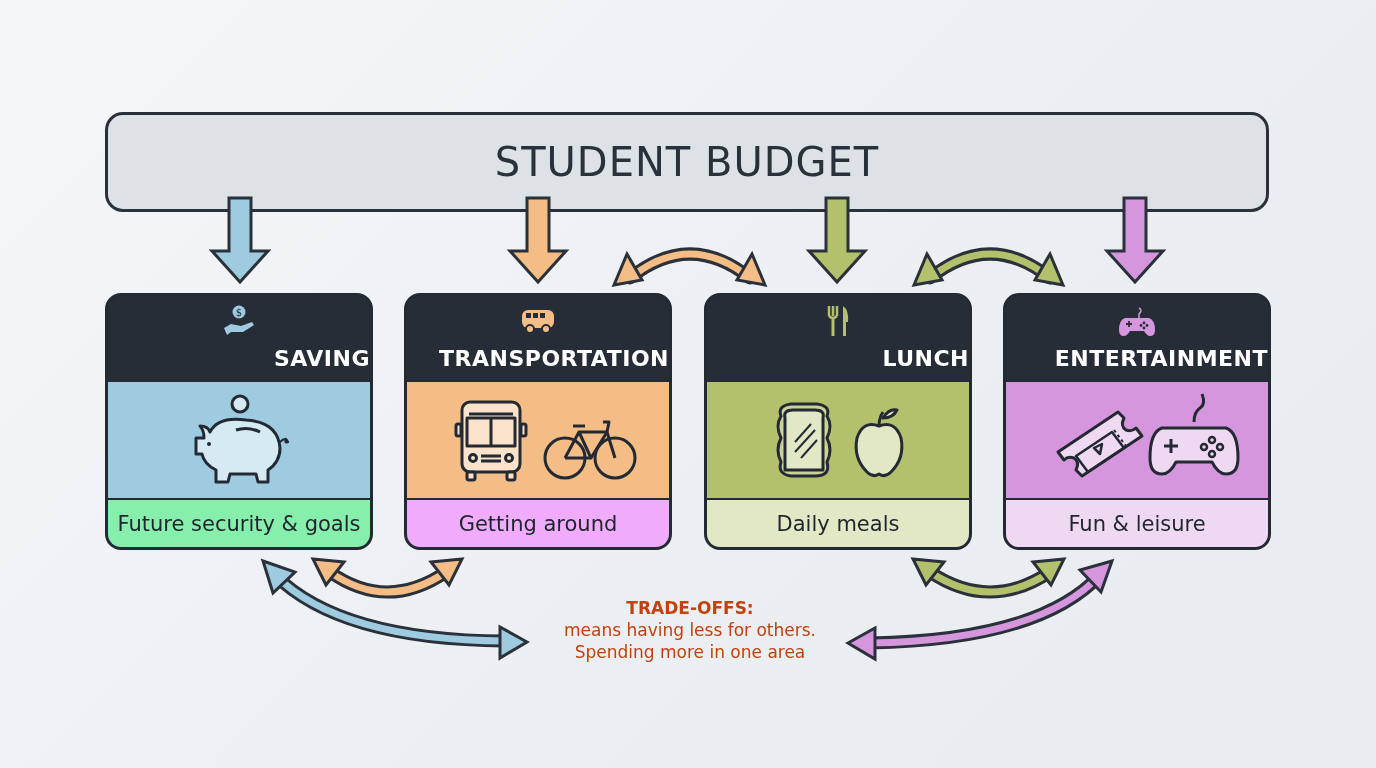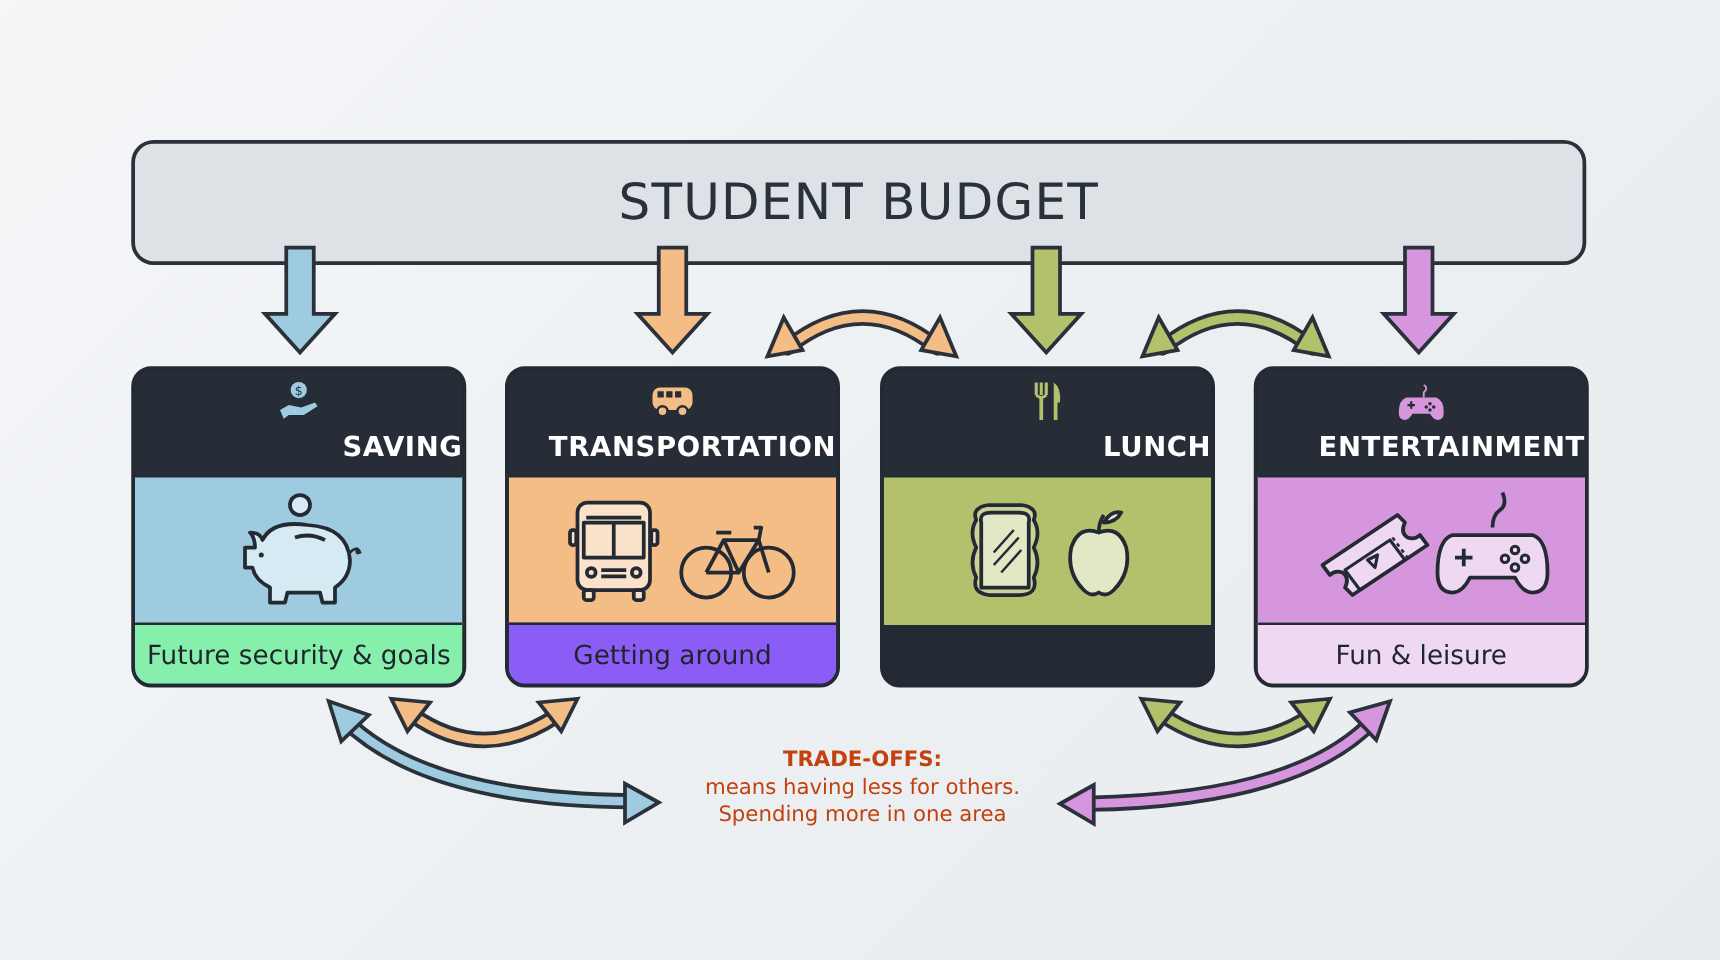--- a/index.html
+++ b/index.html
@@ -159,21 +159,21 @@
           <circle cx="158" cy="76" r="20"></circle>
           <circle cx="208" cy="76" r="20"></circle>
           <path d="M158 76 L172 50 L200 50 L208 76"></path>
           <path d="M172 50 L184 76 L200 50"></path>
           <path d="M158 76 L184 76"></path>
           <path d="M166 44 L178 44"></path>
           <path d="M196 40 L202 40 L200 50"></path>
         </g>
       </svg>
     </div>
-    <div class="card-foot" style="background:#8b5cf6;">Getting around</div>
+    <div class="card-foot" style="background:#f0abfc;">Getting around</div>
   </div>
 
   <div class="card" style="left:704px;">
     <div class="card-head">
       <svg class="small-icon" viewBox="0 0 40 34">
         <path d="M11 2 L11 12 M15 2 L15 12 M19 2 L19 12 M11 12 Q15 16 19 12" fill="none" stroke="#b3c06c" stroke-width="2.5"></path>
         <rect x="13.5" y="13" width="3" height="19" fill="#b3c06c"></rect>
         <path d="M25 2 Q31 6 30 18 L28 18 L28 32 L25 32 Z" fill="#b3c06c"></path>
       </svg>
       <div class="card-title">LUNCH</div>
@@ -187,20 +187,21 @@
           <line x1="88" y1="70" x2="108" y2="48" fill="none" stroke-width="2"></line>
           <line x1="94" y1="76" x2="110" y2="58" fill="none" stroke-width="2"></line>
         </g>
         <g stroke="#232a33" stroke-width="3" stroke-linejoin="round">
           <path d="M172 44 Q156 38 150 56 Q146 76 160 90 Q166 96 172 92 Q178 96 184 90 Q198 76 194 56 Q188 38 172 44 Z" fill="#e2e8c6"></path>
           <path d="M172 44 Q172 36 176 30" fill="none"></path>
           <path d="M176 36 Q182 26 190 28 Q186 36 176 36 Z" fill="#e2e8c6"></path>
         </g>
       </svg>
     </div>
+    <div class="card-foot" style="background:#e2e8c6;">Daily meals</div>
   </div>
 
   <div class="card" style="left:1003px;">
     <div class="card-head">
       <svg class="small-icon" viewBox="0 0 40 34">
         <path d="M22 4 Q26 6 22 10 L22 14" fill="none" stroke="#d596de" stroke-width="1.5"></path>
         <path d="M8 14 L32 14 Q38 16 38 26 Q38 32 33 32 Q30 32 27 27 L13 27 Q10 32 7 32 Q2 32 2 26 Q2 16 8 14 Z" fill="#d596de"></path>
         <path d="M9 20 L15 20 M12 17 L12 23" stroke="#262d37" stroke-width="1.8"></path>
         <circle cx="27" cy="19" r="1.4" fill="#262d37"></circle>
         <circle cx="30" cy="21.5" r="1.4" fill="#262d37"></circle>

